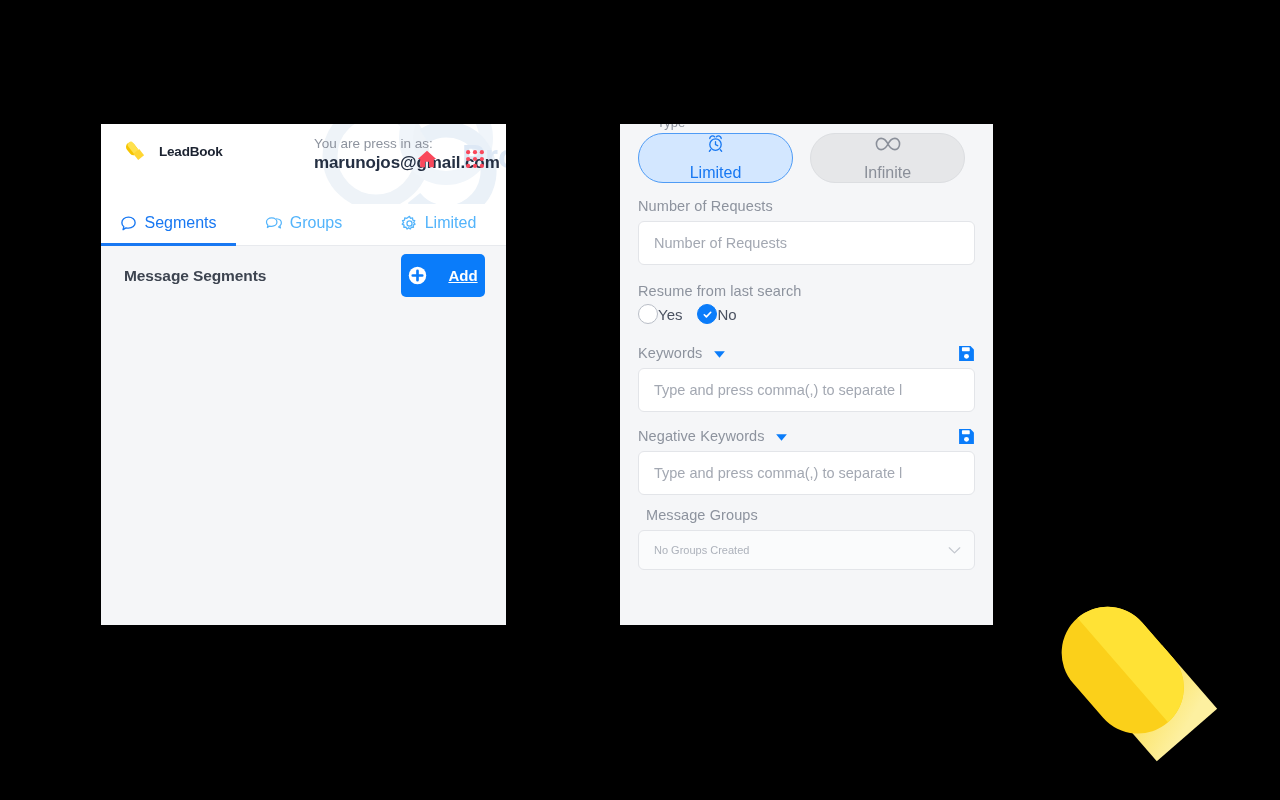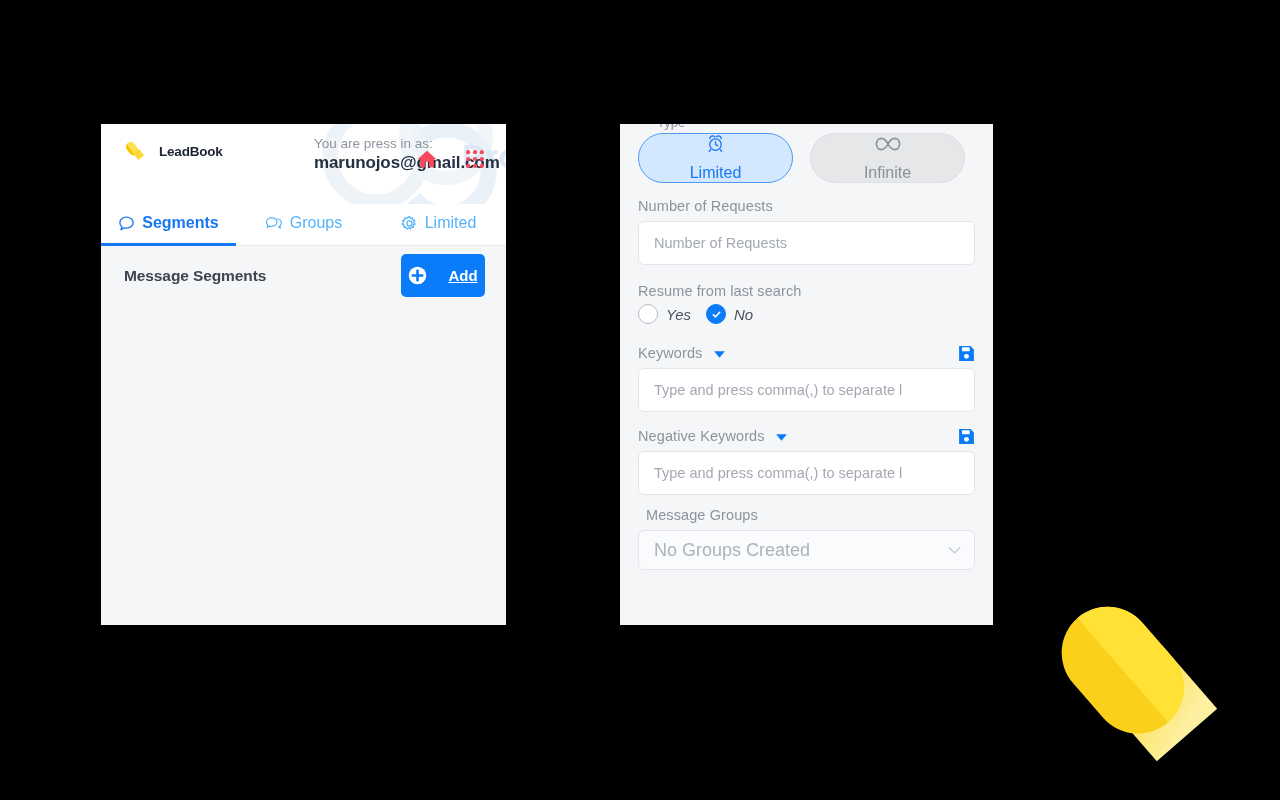--- a/index.html
+++ b/index.html
@@ -111,21 +111,21 @@
     align-items: center;
     justify-content: center;
     gap: 7px;
     font-size: 16px;
     cursor: pointer;
     position: relative;
     color: #53b4fb;
     padding-bottom: 3px;
   }
   .tab .tab-label { line-height: 1; }
-  .tab.active { color: #1878f2; font-weight: 700; text-align: right; }
+  .tab.active { color: #1878f2; font-weight: 400; text-align: right; }
   .tab.active::after {
     content: "";
     position: absolute;
     left: 0; right: 0; bottom: -1px;
     height: 3px;
     background: #1878f2;
   }
   .tab svg { display: block; }
 
   #left-body {
@@ -251,23 +251,21 @@
     position: absolute;
     left: 18px;
     top: 302px;
     display: flex;
     align-items: center;
     gap: 15px;
   }
   .radio-item {
     display: flex;
     align-items: center;
-    gap: 8px;
     cursor: pointer;
-    font-style: italic;
   }
   .radio-circle {
     width: 20px;
     height: 20px;
     border-radius: 50%;
     border: 1.5px solid #b9bec7;
     background: #ffffff;
     box-sizing: border-box;
     display: flex;
     align-items: center;
@@ -305,21 +303,21 @@
     background: #fafbfc;
     border: 1px solid #e3e5e9;
     border-radius: 6px;
     display: flex;
     align-items: center;
     padding: 0 13px 0 15px;
     cursor: pointer;
   }
   .select-value {
     flex: 1;
-    font-size: 18px;
+    font-size: 11px;
     color: #adb2bb;
   }
 
   
   #big-logo {
     position: absolute;
     left: 1046px;
     top: 592px;
     width: 188px;
     height: 190px;

